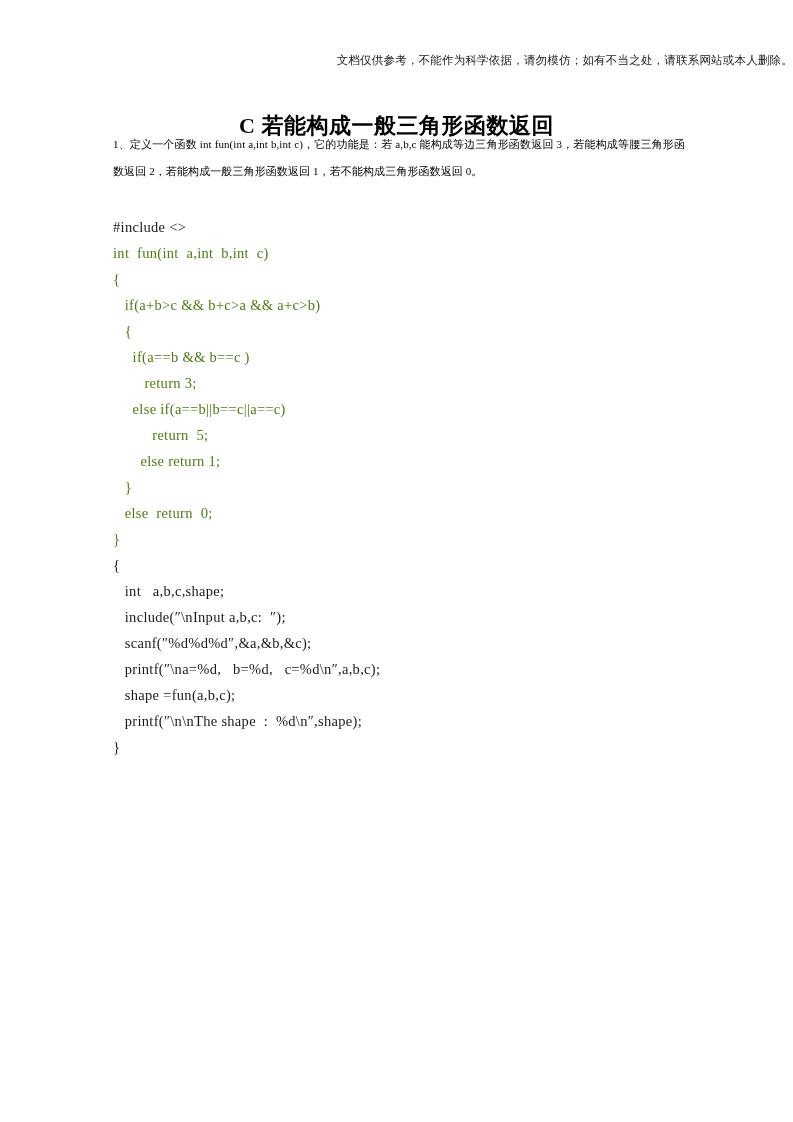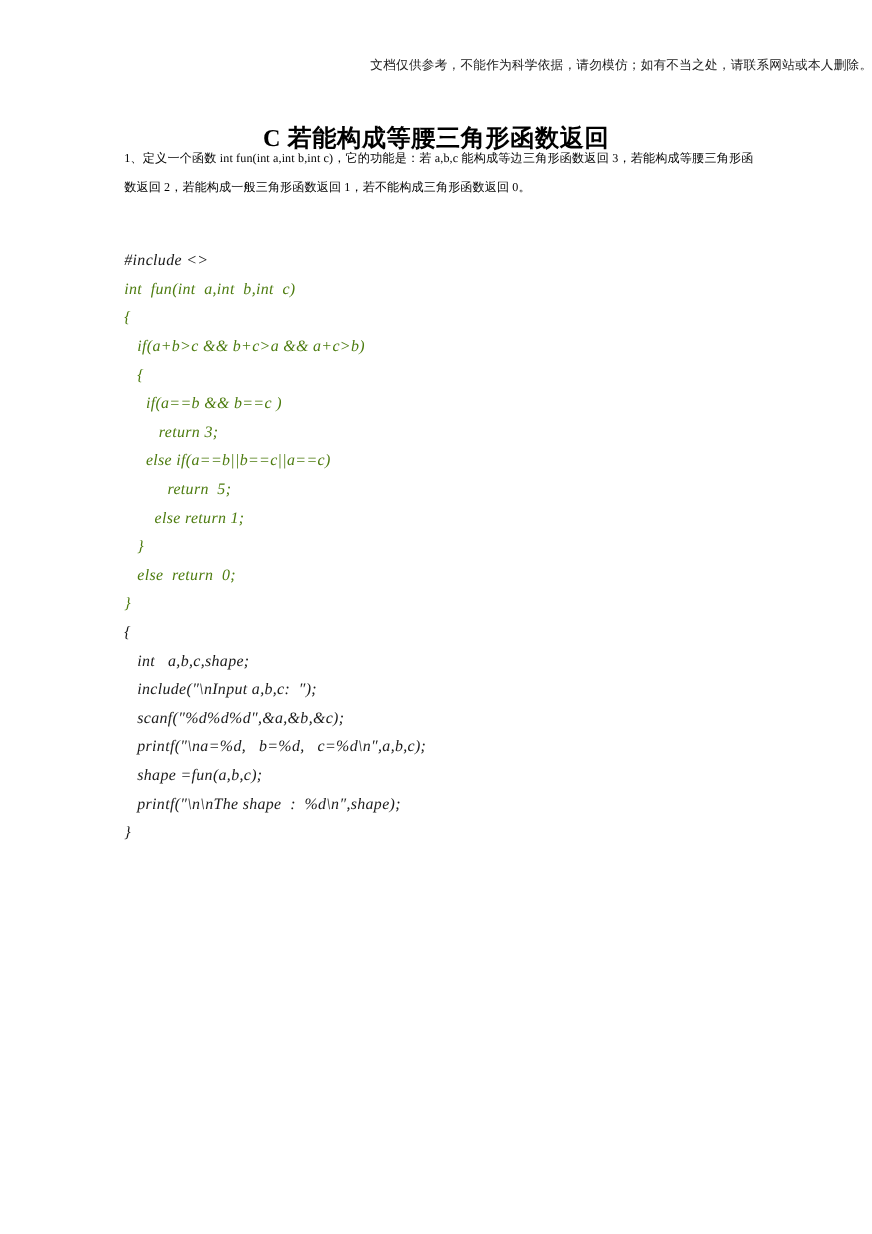--- a/index.html
+++ b/index.html
@@ -58,23 +58,22 @@
     line-height: 27px;
     color: #000000;
     text-align: justify;
     text-justify: inter-ideograph;
     margin: 0;
     letter-spacing: 0.1px;
   }
   .code-area {
     position: absolute;
     left: 113px;
-    top: 224px;
+    top: 214px;
     width: 600px;
-    font-style: italic;
   }
   .code-line {
     font-family: "Liberation Serif", "DejaVu Serif", serif;
     font-size: 14.5px;
     line-height: 26px;
     white-space: pre;
     color: #000000;
     letter-spacing: 0.3px;
     height: 26px;
   }
@@ -85,21 +84,21 @@
     color: #1a1a1a;
   }
 </style>
 </head>
 <body>
 
 <div class="page">
 
   <div class="disclaimer">文档仅供参考，不能作为科学依据，请勿模仿；如有不当之处，请联系网站或本人删除。</div>
 
-  <h1 class="doc-title">C 若能构成等腰三角形函数返回</h1>
+  <h1 class="doc-title">C 若能构成一般三角形函数返回</h1>
 
   <div class="body-block">
     <p class="para">1、定义一个函数 int fun(int a,int b,int c)，它的功能是：若 a,b,c 能构成等边三角形函数返回 3，若能构成等腰三角形函数返回 2，若能构成一般三角形函数返回 1，若不能构成三角形函数返回 0。</p>
   </div>
 
   <div class="code-area">
       <div class="code-line black">#include &lt;&gt;</div>
       <div class="code-line red">int  fun(int  a,int  b,int  c)</div>
       <div class="code-line red">{</div>
       <div class="code-line red">   if(a+b&gt;c &amp;&amp; b+c&gt;a &amp;&amp; a+c&gt;b)</div>

